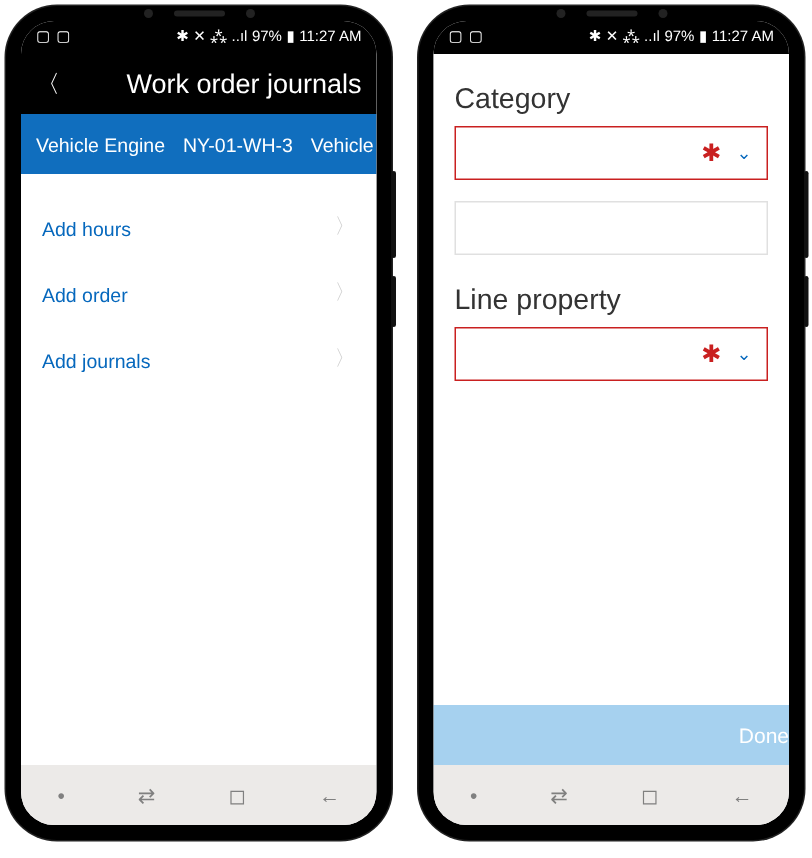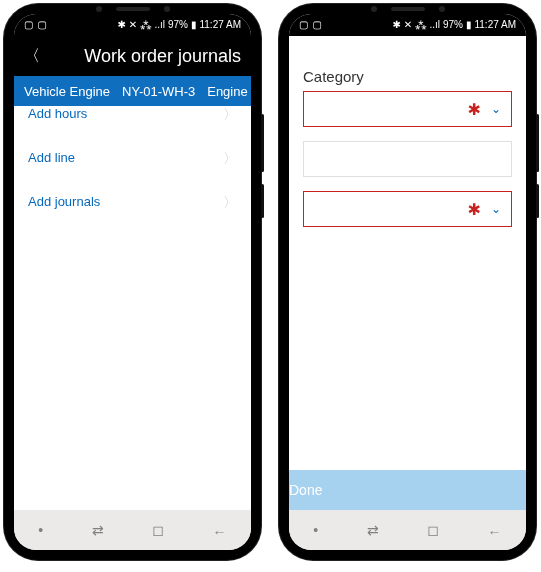--- a/index.html
+++ b/index.html
@@ -36,46 +36,46 @@
   .status-ic { font-size:10px; line-height:1;}
   .app-header {
     height: 40px; background: #000; color: #fff;
     display: flex; align-items: center; padding: 0 10px;
     position: relative;
   }
   .app-header .back { width:18px; text-align:left; font-size:16px;}
   .app-header .title { flex:1; text-align:right; font-size:18px; font-weight:400;}
   .app-header .right { font-size:13px; }
   .ribbon {
-    height: 30px; background: #106ebe; color: #fff;
+    height: 40px; background: #106ebe; color: #fff;
     display: flex; align-items: center; padding: 0 10px;
     font-size: 13px; gap: 12px; white-space: nowrap; overflow:hidden;
   }
   .list { flex:1; background:#fff;}
   .list-item {
-    height: 44px; display:flex; align-items:flex-start;
+    height: 44px; display:flex; align-items:flex-end;
     padding: 0 14px; color:#0668bd; font-size:13px;
     border-bottom: none; justify-content:space-between;
     cursor:pointer;
   }
   .list-item .chev { color:#d0d0d0; font-size:14px;}
   .form { flex:1; padding: 14px 14px 0 14px; background:#fff;}
-  .field-label { font-size:15px; color:#333; margin-bottom:6px; margin-top:18px;}
+  .field-label { font-size:19px; color:#333; margin-bottom:6px; margin-top:6px;}
   .field-box {
     height: 36px; border:1px solid #e0e0e0; width:100%;
     display:flex; align-items:center; justify-content:flex-end;
     padding: 0 10px; gap:10px; font-size:14px;
   }
   .field-box.req { border:1px solid #c92020;}
   .req-star { color:#c92020; font-size:16px;}
   .dd-chev { color:#0668bd; font-size:12px;}
   .form-spacer { height: 14px;}
   .done-btn {
     height: 40px; background:#a6d1ef; color:#fff;
-    display:flex; align-items:center; justify-content:flex-start;
+    display:flex; align-items:center; justify-content:flex-end;
     font-size:14px;
   }
   .nav-bar {
     height: 40px; background:#eceae8;
     display:flex; align-items:center; justify-content:space-around;
     color:#666; font-size:14px;
   }
   .nav-bar span { opacity:.8;}
 </style>
 </head>
@@ -111,30 +111,30 @@
 
       <div class="app-header">
         <span class="back">〈</span>
         <span class="title">Work order journals</span>
         <span class="right"></span>
       </div>
 
       <div class="ribbon">
         <span>Vehicle Engine</span>
         <span>NY-01-WH-3</span>
-        <span>Engine</span>
+        <span>Vehicle</span>
       </div>
 
       <div class="list">
         <div class="list-item">
           <span>Add hours</span>
           <span class="chev">〉</span>
         </div>
         <div class="list-item">
-          <span>Add line</span>
+          <span>Add order</span>
           <span class="chev">〉</span>
         </div>
         <div class="list-item">
           <span>Add journals</span>
           <span class="chev">〉</span>
         </div>
       </div>
 
       <div class="nav-bar">
         <span>•</span>
@@ -176,20 +176,21 @@
         <div class="field-label">Category</div>
         <div class="field-box req">
           <span class="req-star">✱</span>
           <span class="dd-chev">⌄</span>
         </div>
         <div class="form-spacer"></div>
 
         <div class="field-box"></div>
         <div class="form-spacer"></div>
 
+        <div class="field-label">Line property</div>
         <div class="field-box req">
           <span class="req-star">✱</span>
           <span class="dd-chev">⌄</span>
         </div>
       </div>
 
       <div class="done-btn">
         <span>Done</span>
       </div>
 

